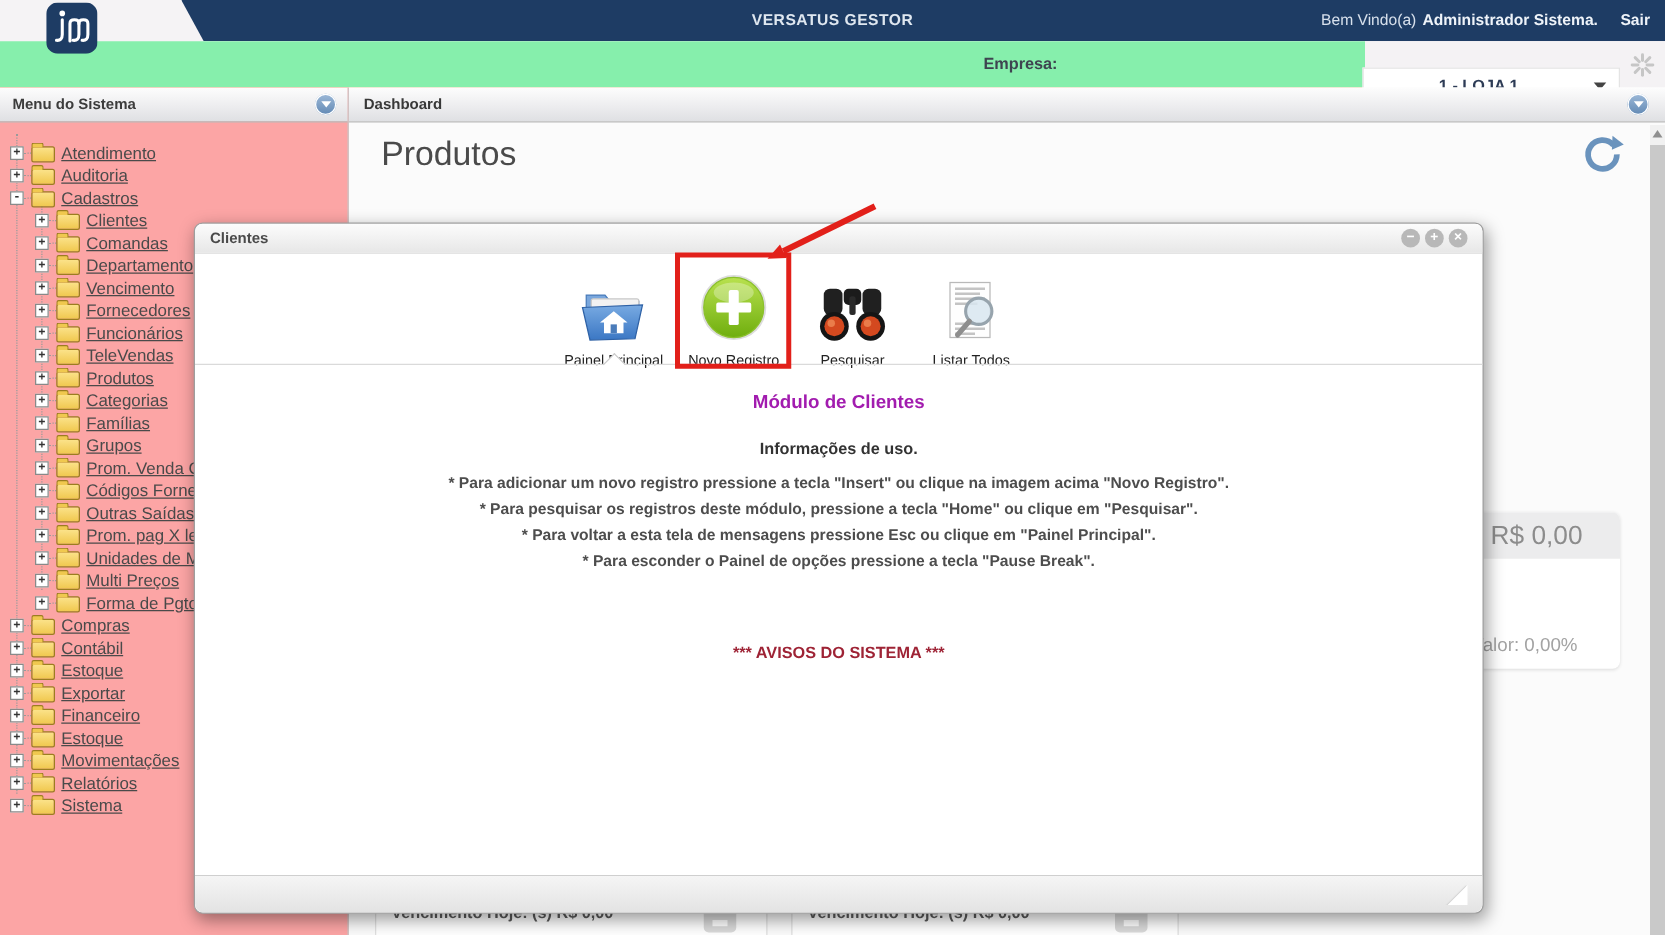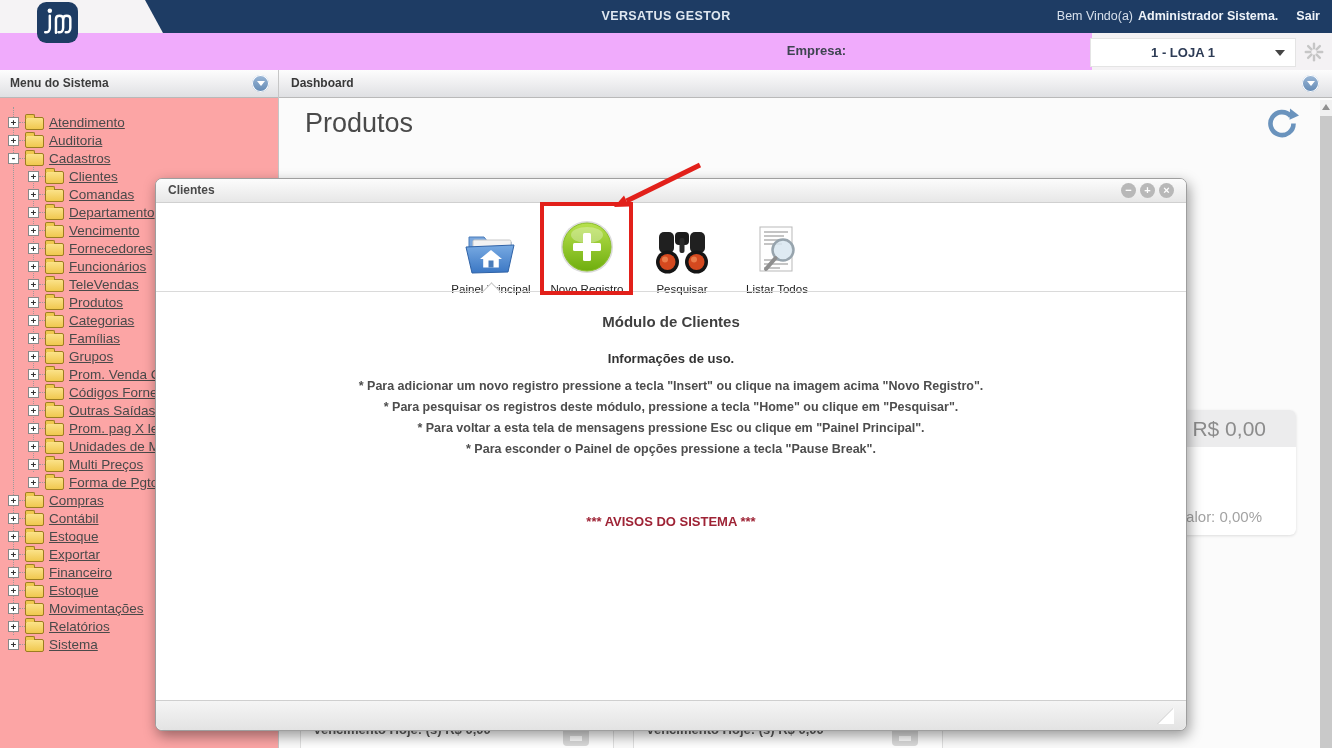--- a/index.html
+++ b/index.html
@@ -12,25 +12,25 @@
     clip-path:polygon(0 0,100% 0,100% 100%,18px 100%);}
   .brand{position:absolute;left:0;top:0;width:1332px;height:43px;line-height:33px;text-align:center;
     color:#dfe7f0;font-size:12.5px;font-weight:bold;letter-spacing:.4px;z-index:3;}
   .topright{position:absolute;right:12px;top:0;height:33px;line-height:33px;z-index:4;
     color:#d7e0ec;font-size:12.5px;display:flex;gap:18px;}
   .topright .user{font-weight:bold;color:#eef3f9;margin-left:5px;}
   .topright .sair{font-weight:bold;color:#eef3f9;cursor:pointer;}
   .logo{position:absolute;left:37px;top:2px;z-index:4;}
 
   
-  .companyrow{position:absolute;left:0;top:33px;width:1092px;height:37px;background:#f0abfc;
+  .companyrow{position:absolute;left:0;top:33px;width:1092px;height:37px;background:#86efac;
     border-bottom:4px solid #f97316;}
   .companyrow .lbl{position:absolute;right:246px;top:0;height:37px;line-height:35px;
     font-size:13px;font-weight:bold;color:#3c4least;color:#3e4450;}
-  .selectbox{position:absolute;left:1090px;top:5px;width:204px;height:27px;background:#fff;
+  .selectbox{position:absolute;left:1090px;top:21px;width:204px;height:27px;background:#fff;
     border:1px solid #e4e4e4;display:flex;align-items:center;cursor:pointer;}
   .selectbox .val{flex:1;text-align:center;font-size:13px;font-weight:bold;color:#2d3b55;}
   .selectbox .chev{margin-right:10px;width:0;height:0;border-left:5px solid transparent;
     border-right:5px solid transparent;border-top:6px solid #444;}
   .spinner{position:absolute;left:1303px;top:8px;}
 
   
   .gbar{background:linear-gradient(180deg,#fdfdfd 0%,#ededef 55%,#dfe0e3 100%);
     border-bottom:1px solid #b9b9b9;}
   .circlebtn{width:17px;height:17px;border-radius:50%;background:linear-gradient(180deg,#9db9d8,#6289b4);
@@ -98,21 +98,21 @@
     font:bold 11px/14px "Liberation Sans",sans-serif;text-align:center;cursor:pointer;}
 
   .tool{position:absolute;top:24px;width:96px;height:92px;display:flex;flex-direction:column;
     align-items:center;justify-content:flex-end;cursor:pointer;}
   .tool .lab{margin-top:4px;font-size:11.5px;color:#222;}
   .msep{position:absolute;left:0;right:0;top:112px;border-top:1px solid #dadada;}
   .notch{position:absolute;left:329px;top:106px;width:12px;height:12px;background:#fff;
     border-left:1px solid #c9c9c9;border-top:1px solid #c9c9c9;transform:rotate(45deg);z-index:2;}
 
   .mheading{position:absolute;left:0;right:0;top:134px;text-align:center;
-    font-size:15px;font-weight:bold;color:#404040;}
+    font-size:15px;font-weight:bold;color:#a21caf;}
   .msub{position:absolute;left:0;right:0;top:172px;text-align:center;
     font-size:13px;font-weight:bold;color:#333;}
   .minstr{position:absolute;left:0;right:0;top:197px;text-align:center;
     font-size:12.5px;font-weight:bold;color:#4d4d4d;line-height:21px;}
   .mavisos{position:absolute;left:0;right:0;top:335px;text-align:center;
     font-size:13px;font-weight:bold;color:#9e2335;}
   .mnotice{position:absolute;left:0;right:0;top:359px;text-align:center;
     font-size:12px;color:#c0394b;}
   .mfooter{position:absolute;left:0;right:0;bottom:0;height:29px;
     background:linear-gradient(180deg,#f5f5f5,#e3e3e3);border-top:1px solid #cfcfcf;

